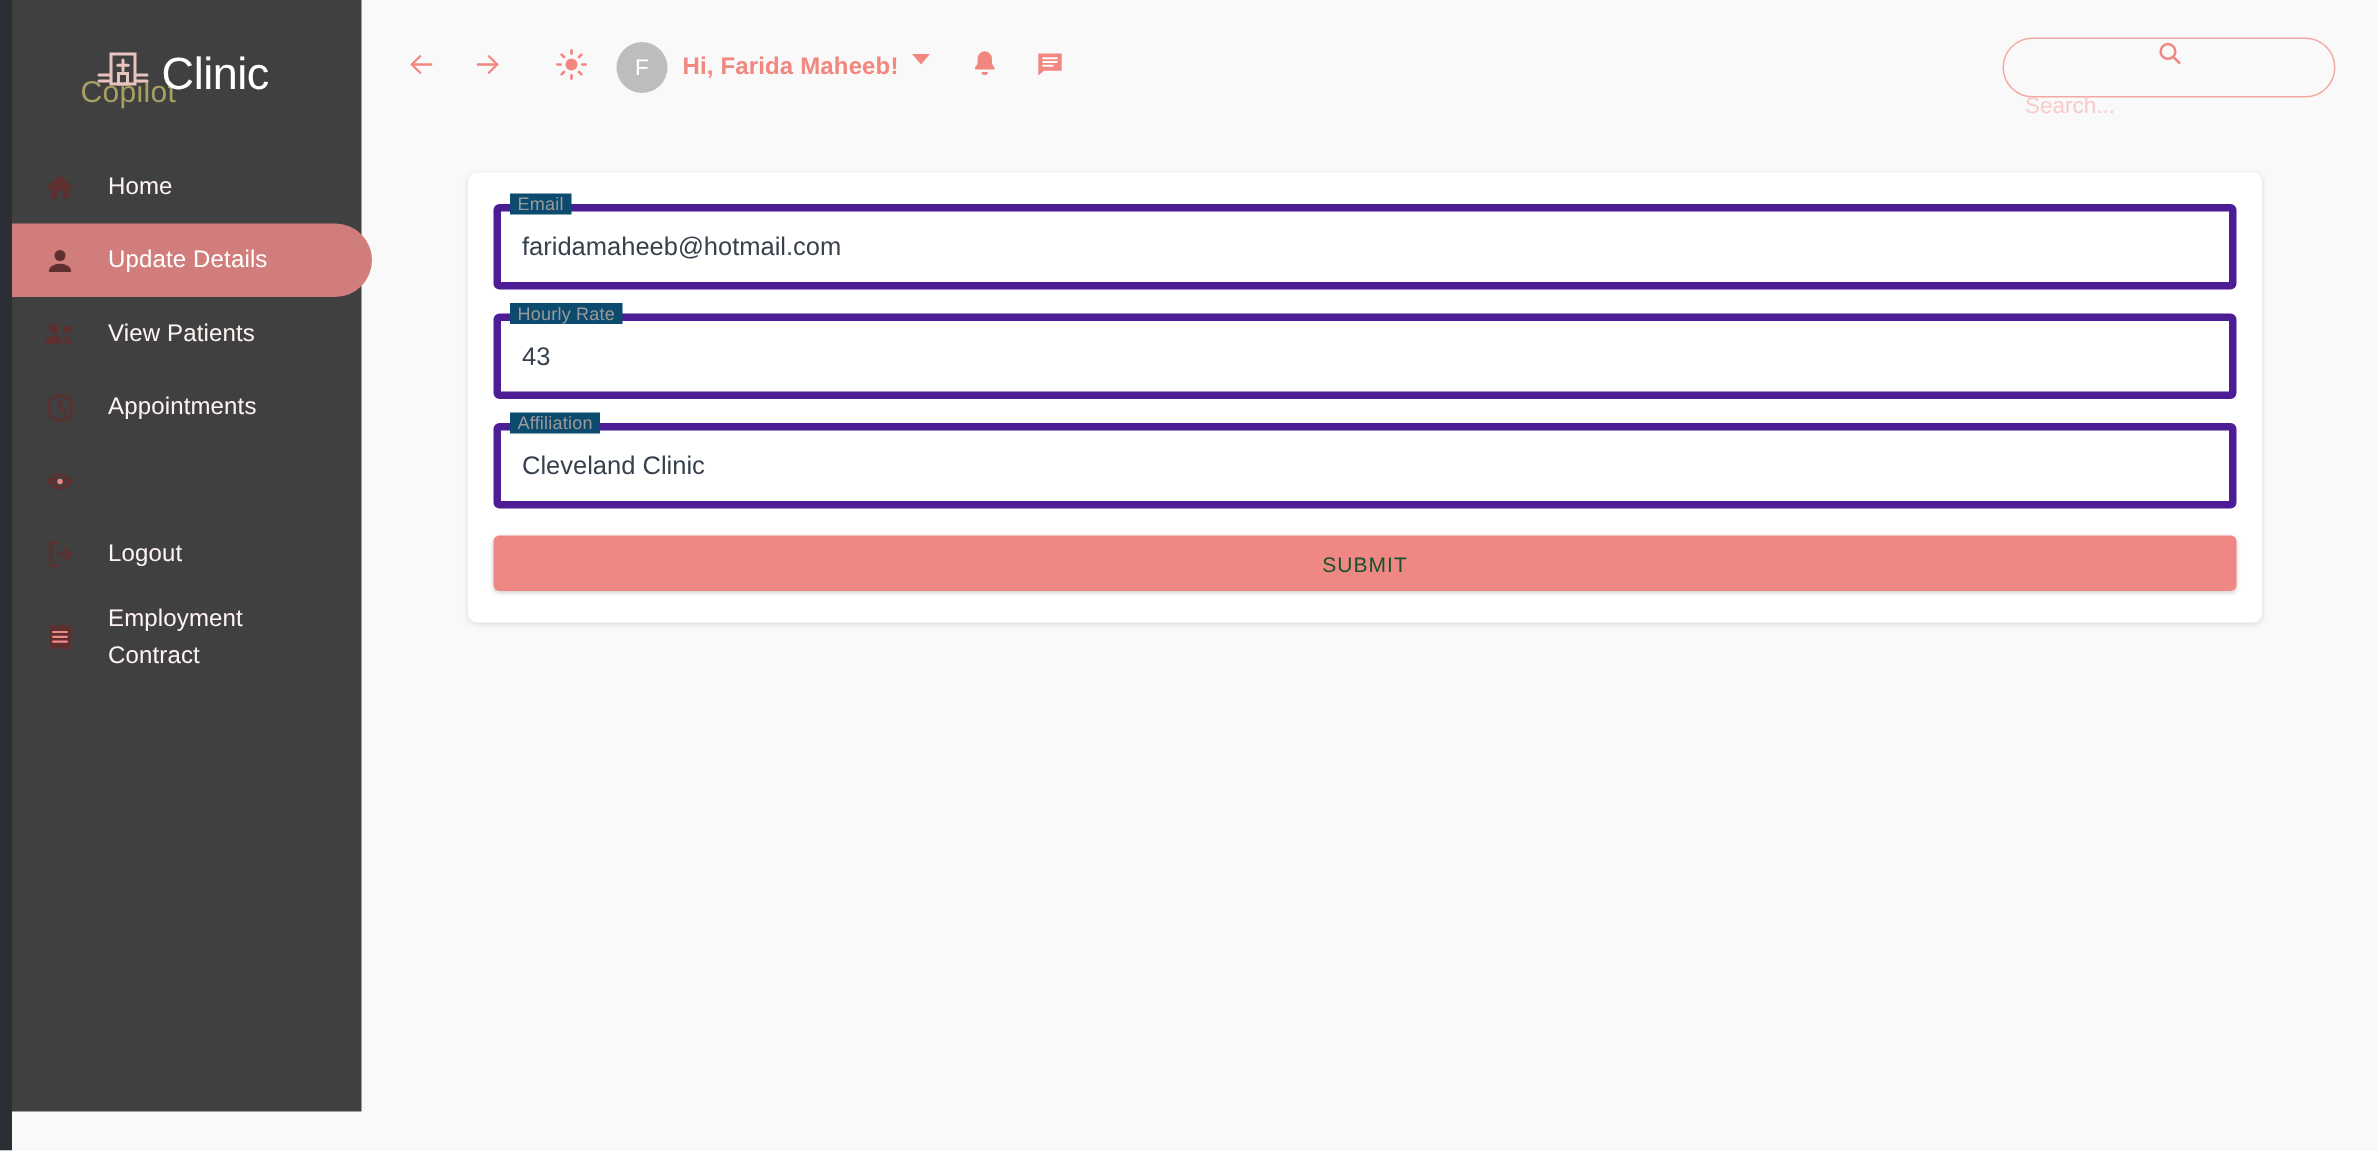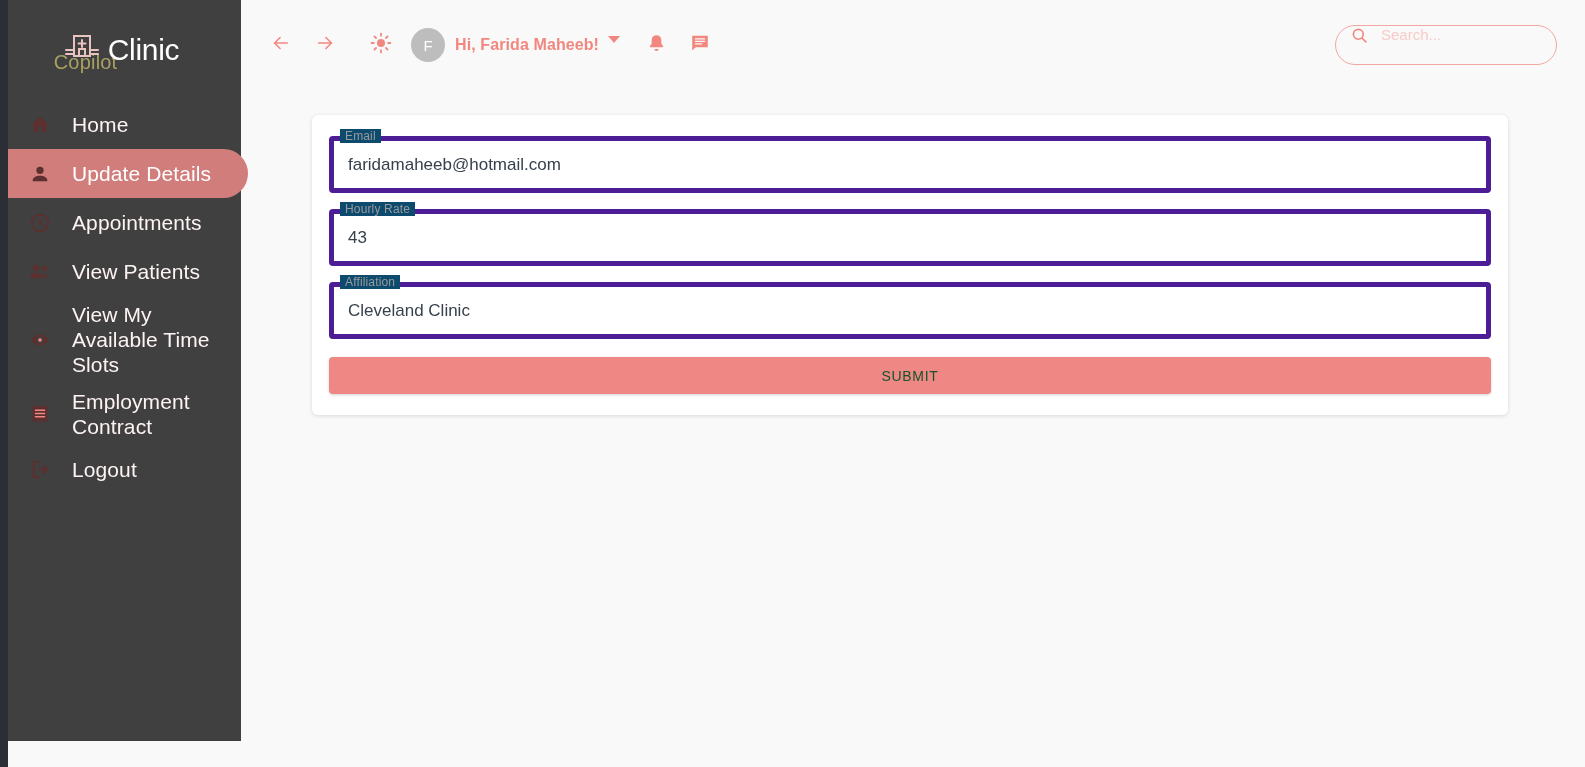--- a/index.html
+++ b/index.html
@@ -95,21 +95,21 @@
   .nav-icon {
     width: 64px;
     flex: 0 0 64px;
     display: flex;
     align-items: center;
     justify-content: center;
     color: #5d2f2f;
   }
   .nav-label {
     color: #fdf3f2;
-    font-size: 21px;
+    font-size: 16px;
     line-height: 25px;
     letter-spacing: .1px;
     max-width: 150px;
   }
   .nav-item.active .nav-label { color: #ffffff; }
 
   
   .content {
     flex: 1;
     height: 767px;
@@ -170,25 +170,26 @@
     border-top: 7px solid #f2877f;
   }
   .hdr-spacer { flex: 1 1 auto; }
 
   .search {
     width: 222px;
     height: 40px;
     border: 1px solid #f3a7a1;
     border-radius: 20px;
     display: flex;
-    align-items: flex-start;
+    align-items: center;
     padding: 0 14px;
     gap: 12px;
     background: transparent;
     cursor: text;
+    flex-direction: column;
   }
   .search-input {
     border: none;
     outline: none;
     background: transparent;
     font-family: "Liberation Sans", sans-serif;
     font-size: 15px;
     color: #555;
     width: 100%;
   }
@@ -297,70 +298,69 @@
         <svg width="22" height="22" viewBox="0 0 24 24" fill="currentColor">
             <circle cx="12" cy="8" r="4"></circle>
             <path d="M12 14c-4.4 0-8 2.2-8 5v1h16v-1c0-2.8-3.6-5-8-5z"></path>
           </svg>
       </span>
       <span class="nav-label">Update Details</span>
     </div>
 
     <div class="nav-item">
       <span class="nav-icon">
-        <svg width="22" height="22" viewBox="0 0 24 24" fill="none" stroke="currentColor" stroke-width="2">
-            <circle cx="12" cy="12" r="9"></circle>
-            <path d="M12 7v5l3.5 2.5" stroke-linecap="round"></path>
-          </svg>
-      </span>
-      <span class="nav-label">Appointments</span>
-    </div>
-
-    <div class="nav-item">
-      <span class="nav-icon">
         <svg width="24" height="24" viewBox="0 0 24 24" fill="currentColor">
             <circle cx="8" cy="8" r="3.2"></circle>
             <circle cx="16.5" cy="8.5" r="2.7"></circle>
             <path d="M2.5 17c0-2.6 2.5-4.2 5.5-4.2S13.5 14.4 13.5 17v1.2h-11z"></path>
             <path d="M14.8 13.2c2.5.2 4.7 1.6 4.7 3.8v1.2h-4.2V17c0-1.5-.2-2.7-.5-3.8z"></path>
           </svg>
       </span>
       <span class="nav-label">View Patients</span>
     </div>
 
     <div class="nav-item">
       <span class="nav-icon">
+        <svg width="22" height="22" viewBox="0 0 24 24" fill="none" stroke="currentColor" stroke-width="2">
+            <circle cx="12" cy="12" r="9"></circle>
+            <path d="M12 7v5l3.5 2.5" stroke-linecap="round"></path>
+          </svg>
+      </span>
+      <span class="nav-label">Appointments</span>
+    </div>
+
+    <div class="nav-item">
+      <span class="nav-icon">
         <svg width="24" height="24" viewBox="0 0 24 24" fill="currentColor">
             <path d="M12 6.5C7 6.5 3 12 3 12s4 5.5 9 5.5 9-5.5 9-5.5-4-5.5-9-5.5zm0 9a3.5 3.5 0 110-7 3.5 3.5 0 010 7z"></path>
             <circle cx="12" cy="12" r="1.8" fill="#f08886"></circle>
           </svg>
       </span>
-      <span class="nav-label">View My Available Time Slots</span>
-    </div>
-
-
-    <div class="nav-item">
-      <span class="nav-icon">
-        <svg width="22" height="22" viewBox="0 0 24 24" fill="currentColor">
-            <path d="M4 3h16v18l-2-1.4-2 1.4-2-1.4-2 1.4-2-1.4-2 1.4-2-1.4L4 21z"></path>
-            <path d="M7 8h10M7 11.5h10M7 15h10" stroke="#f08886" stroke-width="1.6" stroke-linecap="round"></path>
-          </svg>
-      </span>
-      <span class="nav-label">Employment Contract</span>
-    </div>
+    </div>
+
 
     <div class="nav-item">
       <span class="nav-icon">
         <svg width="23" height="23" viewBox="0 0 24 24" fill="none" stroke="currentColor" stroke-width="2" stroke-linecap="round" stroke-linejoin="round">
             <path d="M10 4H5v16h5"></path>
             <path d="M15 8l4 4-4 4"></path>
             <path d="M19 12h-9"></path>
           </svg>
       </span>
       <span class="nav-label">Logout</span>
+    </div>
+
+    <div class="nav-item">
+      <span class="nav-icon">
+        <svg width="22" height="22" viewBox="0 0 24 24" fill="currentColor">
+            <path d="M4 3h16v18l-2-1.4-2 1.4-2-1.4-2 1.4-2-1.4-2 1.4-2-1.4L4 21z"></path>
+            <path d="M7 8h10M7 11.5h10M7 15h10" stroke="#f08886" stroke-width="1.6" stroke-linecap="round"></path>
+          </svg>
+      </span>
+      <span class="nav-label">Employment Contract</span>
     </div>
 
   </nav>
 </aside>
 
 <div class="content">
 
   <header class="header">
 
     <div class="hdr-btn">

